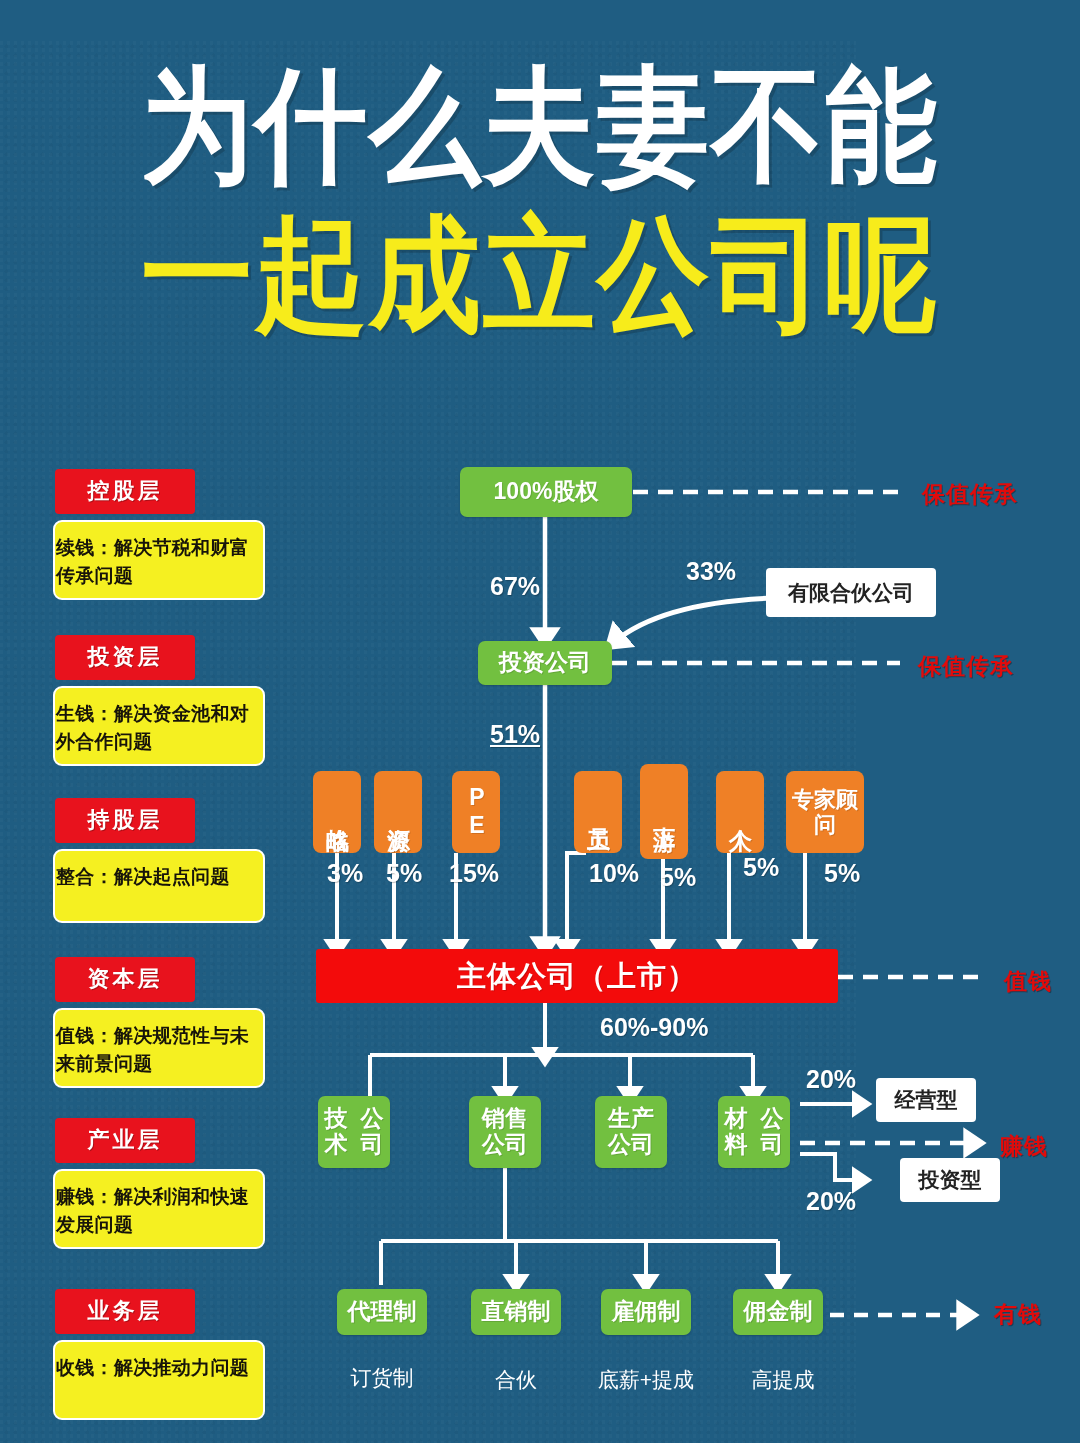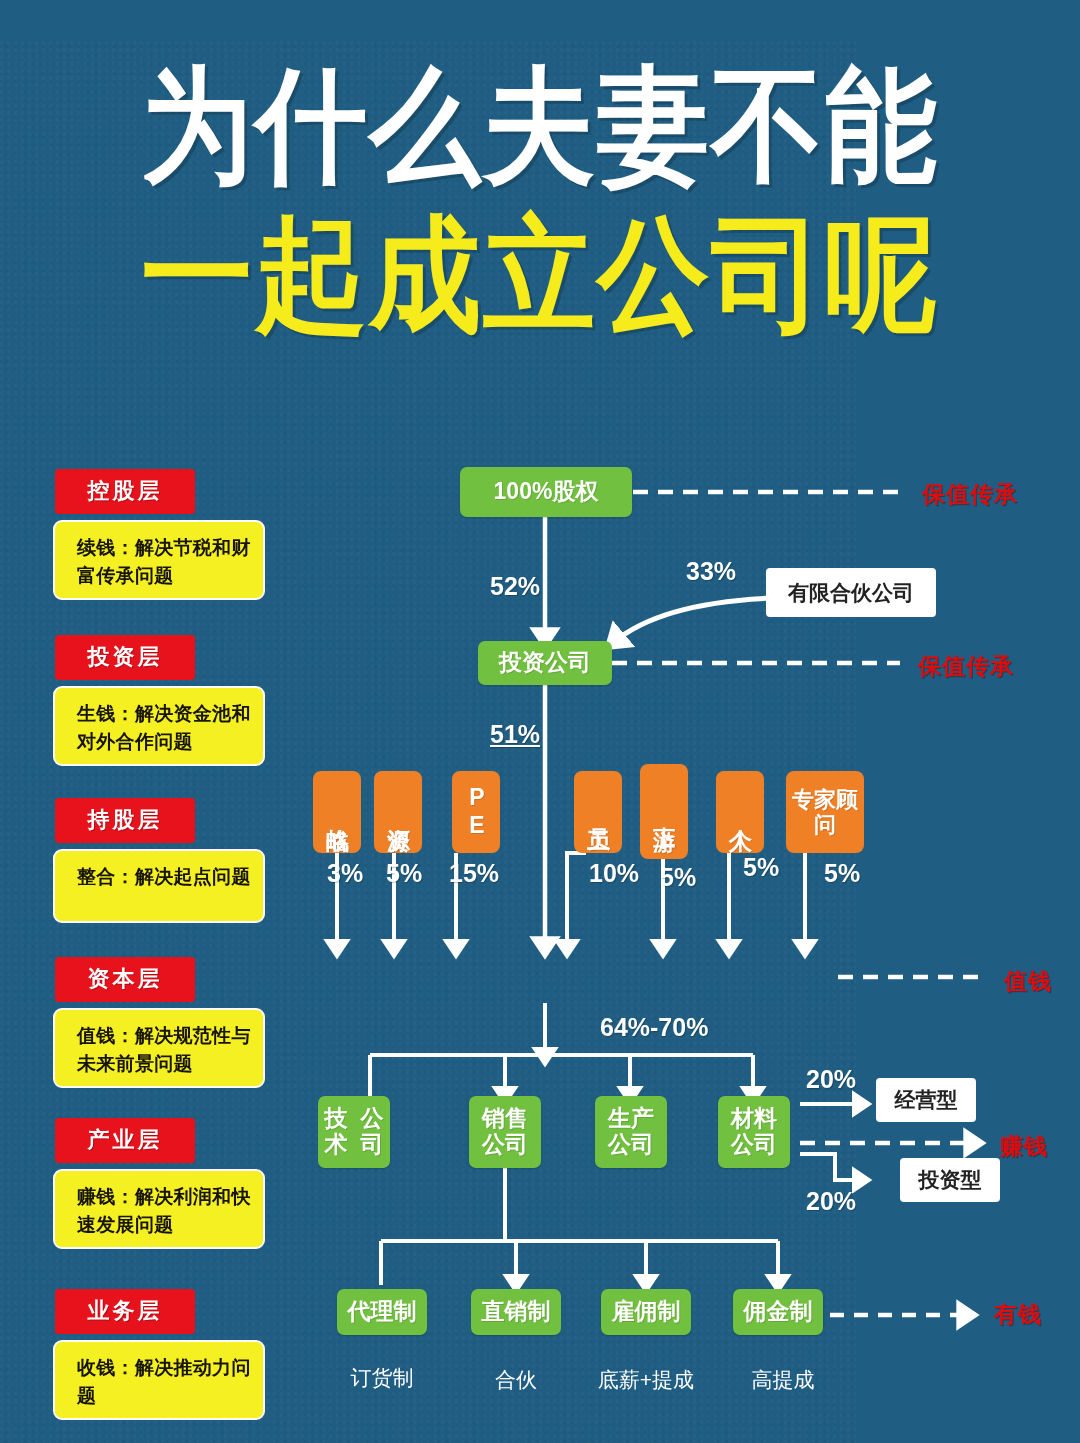--- a/index.html
+++ b/index.html
@@ -62,21 +62,21 @@
     text-shadow: 1px 1px 0 rgba(0,0,0,0.25);
   }
   .layer-desc {
     position: absolute;
     background: #f5f021;
     color: #17140a;
     font-size: 19px;
     font-weight: 800;
     line-height: 1.45;
     border-radius: 9px;
-    padding: 12px 12px 12px 22px;
+    padding: 12px 12px 12px 1px;
     border: 2px solid #ffffff;
     letter-spacing: 0.3px;
   }
 
   
   .node {
     position: absolute;
     display: flex; align-items: center; justify-content: center;
     text-align: center;
     font-weight: 800;
@@ -244,21 +244,21 @@
     <path d="M381,1200 L778,1200" fill="none" stroke="#ffffff" stroke-width="4"></path>
     <line x1="516" y1="1200" x2="516" y2="1243" stroke="#ffffff" stroke-width="4" marker-end="url(#arw)"></line>
     <line x1="646" y1="1200" x2="646" y2="1243" stroke="#ffffff" stroke-width="4" marker-end="url(#arw)"></line>
     <line x1="778" y1="1200" x2="778" y2="1243" stroke="#ffffff" stroke-width="4" marker-end="url(#arw)"></line>
   </svg>
 
   <div class="node node-green" style="left:460px; top:426px; width:172px; height:50px;">100%股权</div>
 
   <div class="redlabel" style="left:922px; top:438px;">保值传承</div>
 
-  <div class="pct" style="left:490px; top:531px;">52%</div>
+  <div class="pct" style="left:490px; top:531px;">67%</div>
 
   <div class="pct" style="left:686px; top:516px;">33%</div>
 
   <div class="node node-white" style="left:766px; top:527px; width:170px; height:49px;">有限合伙公司</div>
 
   <div class="node node-green" style="left:478px; top:600px; width:134px; height:44px;">投资公司</div>
 
   <div class="redlabel" style="left:918px; top:610px;">保值传承</div>
 
   <div class="pct" style="left:490px; top:679px;text-decoration:underline;">51%</div>
@@ -286,38 +286,39 @@
   </div>
 
   <div class="pct" style="left:327px; top:818px;">3%</div>
   <div class="pct" style="left:386px; top:818px;">5%</div>
   <div class="pct" style="left:449px; top:818px;">15%</div>
   <div class="pct" style="left:589px; top:818px;">10%</div>
   <div class="pct" style="left:660px; top:822px;">5%</div>
   <div class="pct" style="left:743px; top:812px;">5%</div>
   <div class="pct" style="left:824px; top:818px;">5%</div>
 
+  <div class="node node-red" style="left:316px; top:908px; width:522px; height:54px;">主体公司（上市）</div>
 
   <div class="redlabel" style="left:1004px; top:925px;">值钱</div>
 
-  <div class="pct" style="left:600px; top:972px;">64%-70%</div>
+  <div class="pct" style="left:600px; top:972px;">60%-90%</div>
 
   <div class="node node-green" style="left:318px; top:1055px; width:72px; height:72px; flex-direction:row;">
     <span>技术</span>
     <span>公司</span>
   </div>
   <div class="node node-green" style="left:469px; top:1055px; width:72px; height:72px; flex-direction:column;">
     <span>销售</span>
     <span>公司</span>
   </div>
   <div class="node node-green" style="left:595px; top:1055px; width:72px; height:72px; flex-direction:column;">
     <span>生产</span>
     <span>公司</span>
   </div>
-  <div class="node node-green" style="left:718px; top:1055px; width:72px; height:72px; flex-direction:column;">
+  <div class="node node-green" style="left:718px; top:1055px; width:72px; height:72px; flex-direction:row;">
     <span>材料</span>
     <span>公司</span>
   </div>
 
   <div class="pct" style="left:806px; top:1024px;">20%</div>
   <div class="node node-white" style="left:876px; top:1037px; width:100px; height:44px;">经营型</div>
 
   <div class="node node-white" style="left:900px; top:1117px; width:100px; height:44px;">投资型</div>
   <div class="pct" style="left:806px; top:1146px;">20%</div>
 

